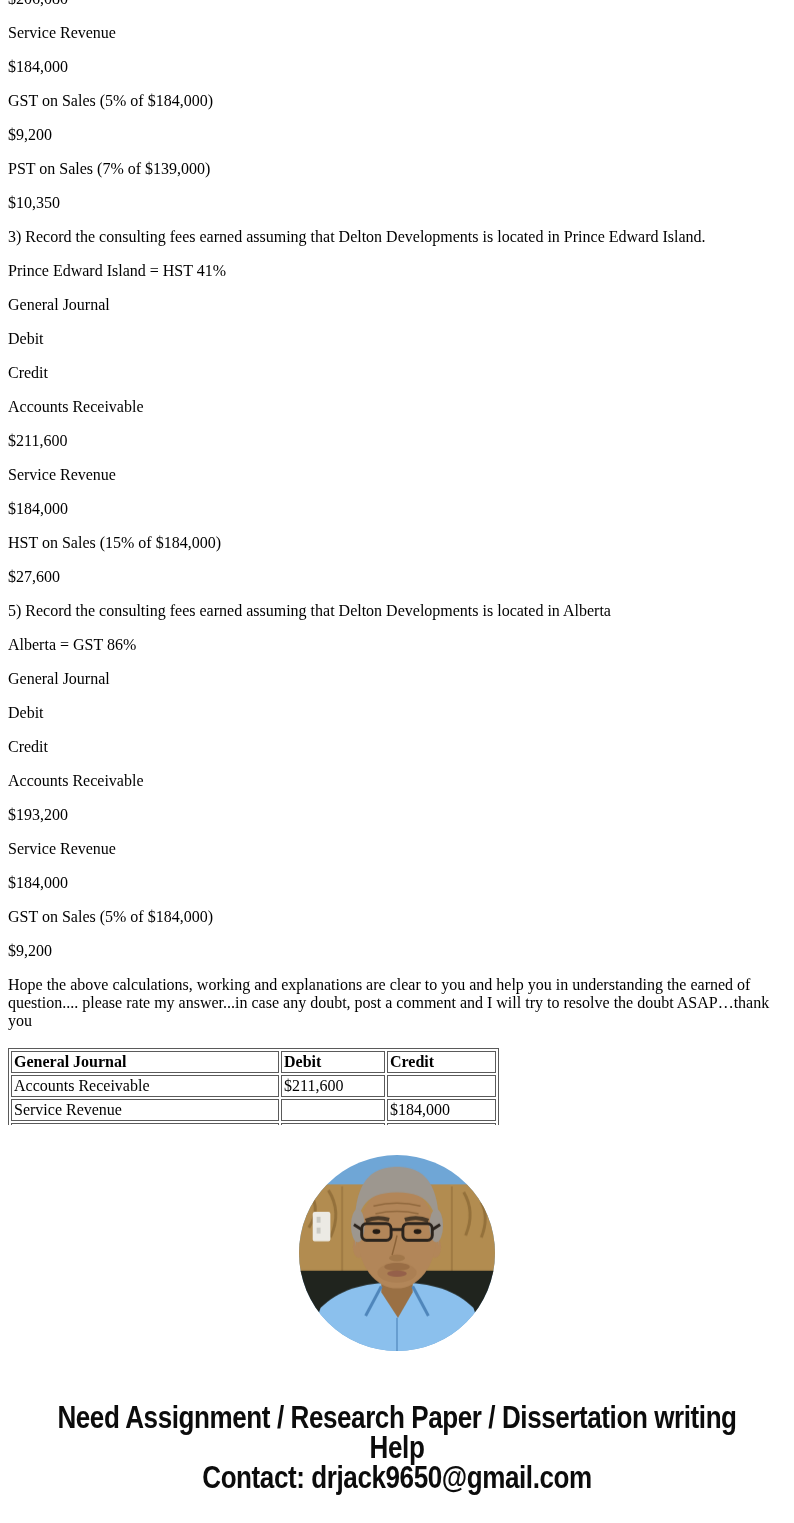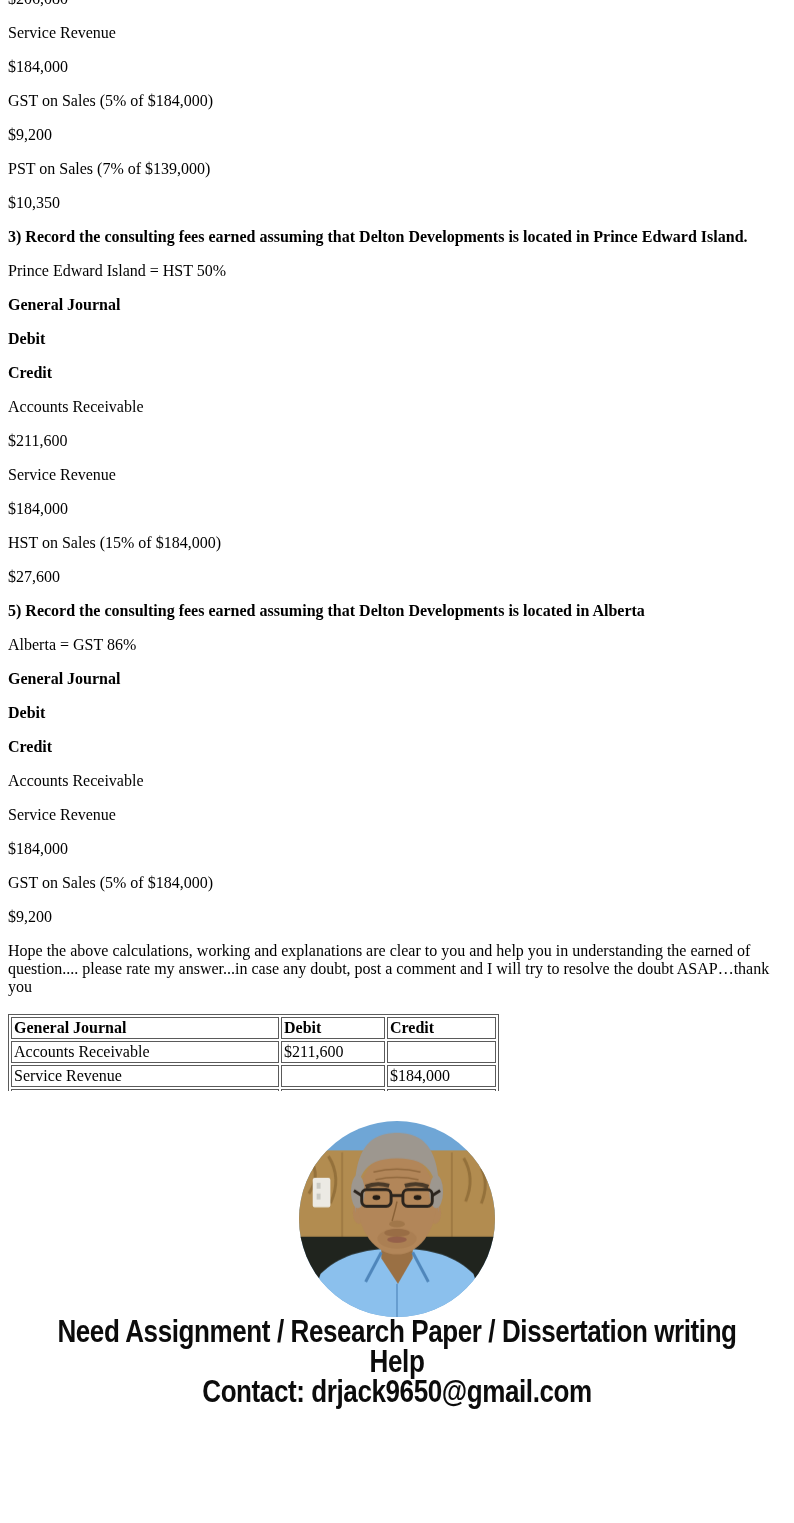--- a/index.html
+++ b/index.html
@@ -17,21 +17,21 @@
   .page {
     margin-top: -26px;      
     padding: 0 8px;
   }
   .para {
     margin: 16px 0;
     font-size: 16px;
     line-height: 18px;
     font-weight: normal;
   }
-  .para.bold { font-weight: bold; }
+  .para.bold { font-weight: normal; }
 
   
   .table-clip {
     height: 77px;
     overflow: hidden;
     margin-top: 18px;
   }
   table.journal {
     border-collapse: separate;
     border-spacing: 2px;
@@ -55,20 +55,21 @@
 
   
   .avatar-wrap {
     margin-top: 30px;
     display: flex;
     justify-content: center;
   }
 
   
   .footer-outer {
+    margin-top: 52px;
     display: flex;
     justify-content: center;
   }
   .footer {
     flex: none;
     width: 880px;
     transform: scaleX(0.84);
     transform-origin: 50% 50%;
     text-align: center;
     font-family: "Liberation Sans", "DejaVu Sans", sans-serif;
@@ -86,36 +87,37 @@
 
   <div>
       <p class="para">$206,080</p>
       <p class="para">Service Revenue</p>
       <p class="para">$184,000</p>
       <p class="para">GST on Sales (5% of $184,000)</p>
       <p class="para">$9,200</p>
       <p class="para">PST on Sales (7% of $139,000)</p>
       <p class="para">$10,350</p>
       <p class="para bold">3) Record the consulting fees earned assuming that Delton Developments is located in Prince Edward Island.</p>
-      <p class="para">Prince Edward Island = HST 50%</p>
+      <p class="para">Prince Edward Island = HST 41%</p>
       <p class="para bold">General Journal</p>
       <p class="para bold">Debit</p>
       <p class="para bold">Credit</p>
       <p class="para">Accounts Receivable</p>
       <p class="para">$211,600</p>
       <p class="para">Service Revenue</p>
       <p class="para">$184,000</p>
       <p class="para">HST on Sales (15% of $184,000)</p>
       <p class="para">$27,600</p>
       <p class="para bold">5) Record the consulting fees earned assuming that Delton Developments is located in Alberta</p>
       <p class="para">Alberta = GST 86%</p>
       <p class="para bold">General Journal</p>
       <p class="para bold">Debit</p>
       <p class="para bold">Credit</p>
       <p class="para">Accounts Receivable</p>
+      <p class="para">$193,200</p>
       <p class="para">Service Revenue</p>
       <p class="para">$184,000</p>
       <p class="para">GST on Sales (5% of $184,000)</p>
       <p class="para">$9,200</p>
       <p class="para">Hope the above calculations, working and explanations are clear to you and help you in understanding the earned of question.... please rate my answer...in case any doubt, post a comment and I will try to resolve the doubt ASAP…thank you</p>
     </div>
 
   <div class="table-clip">
     <table class="journal">
       <colgroup>

